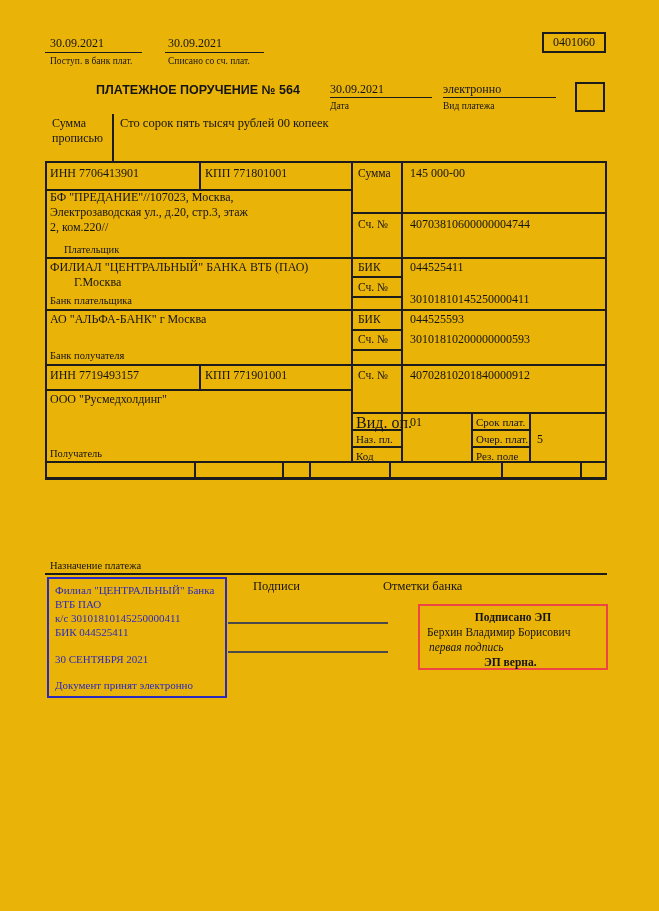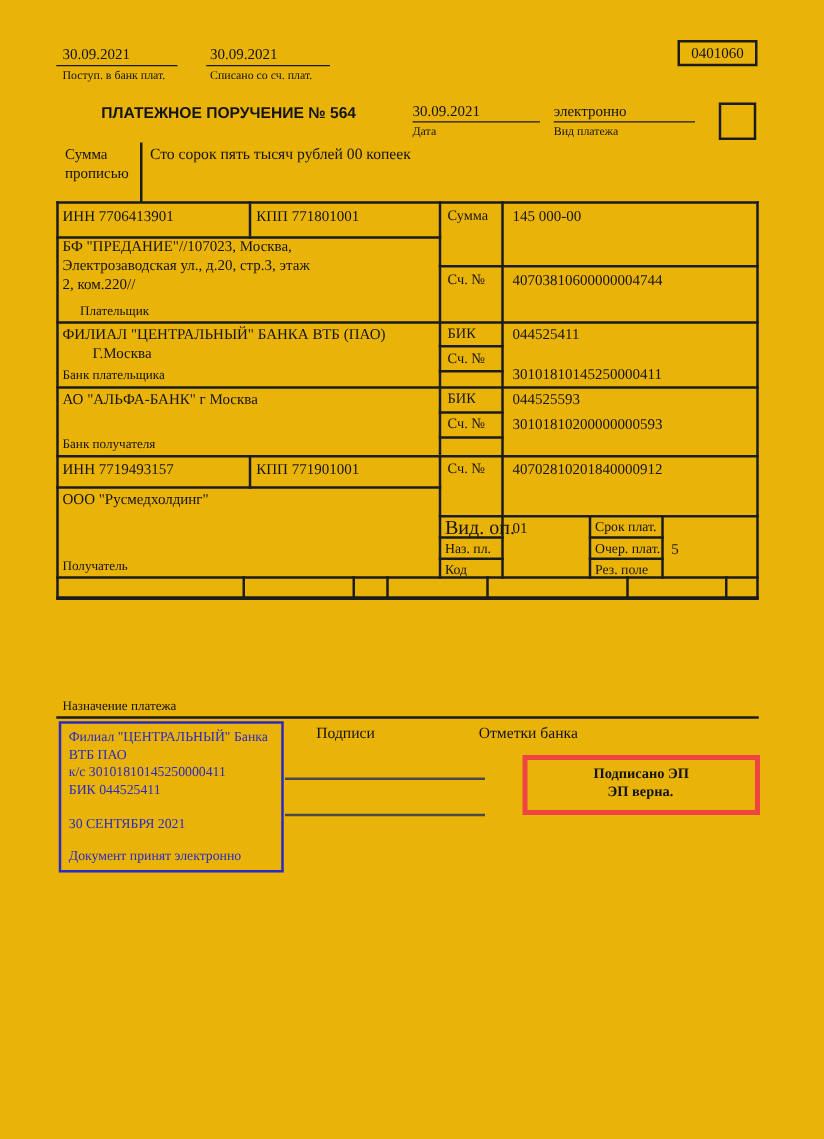--- a/index.html
+++ b/index.html
@@ -11,22 +11,22 @@
   .cell{font-size:11.5px;}
   .ln{position:absolute;background:#1c1c1c;}
   .box{position:absolute;border:2px solid #1c1c1c;box-sizing:border-box;}
   .title{font-family:"Liberation Sans",sans-serif;font-weight:bold;font-size:12.5px;}
   .wrap{white-space:normal;}
   .stamp{position:absolute;left:47px;top:577px;width:180px;height:121px;
          border:2px solid #2a2ac0;box-sizing:border-box;color:#2a2ac0;
          font-size:11px;line-height:14px;padding:4px 6px;}
   .stamp .gap{height:13px;}
   .stamp .bottomline{position:absolute;left:6px;bottom:4px;white-space:nowrap;}
-  .esign{position:absolute;left:418px;top:604px;width:190px;height:48px;
-         border:4px solid #ef4444;box-sizing:border-box;font-size:11.5px;line-height:15px;}
+  .esign{position:absolute;left:418px;top:604px;width:190px;height:66px;
+         border:2px solid #ef4444;box-sizing:border-box;font-size:11.5px;line-height:15px;}
   .esign .ttl{font-weight:bold;text-align:center;margin-top:4px;}
   .esign .nm{margin-left:7px;}
   .esign .sub{font-style:italic;margin-left:9px;}
   .esign .ver{font-weight:bold;margin-left:64px;}
   .sig{position:absolute;background:#4a4a4a;height:2px;width:160px;left:228px;}
 </style>
 </head>
 <body>
 
 <div class="page">
@@ -34,21 +34,21 @@
   <div class="t" style="left:50px;top:37px;">30.09.2021</div>
   <div class="ln" style="left:45px;top:52px;width:97px;height:1px;"></div>
   <div class="t sm" style="left:50px;top:56px;">Поступ. в банк плат.</div>
 
   <div class="t" style="left:168px;top:37px;">30.09.2021</div>
   <div class="ln" style="left:165px;top:52px;width:99px;height:1px;"></div>
   <div class="t sm" style="left:168px;top:56px;">Списано со сч. плат.</div>
 
   <div class="box" style="left:542px;top:32px;width:64px;height:21px;text-align:center;font-size:12px;line-height:17px;">0401060</div>
 
-  <div class="t title" style="left:45px;top:84px;padding-left:36px;">ПЛАТЕЖНОЕ ПОРУЧЕНИЕ № 564</div>
+  <div class="t title" style="left:60px;top:84px;padding-left:36px;">ПЛАТЕЖНОЕ ПОРУЧЕНИЕ № 564</div>
   <div class="t" style="left:330px;top:83px;">30.09.2021</div>
   <div class="ln" style="left:330px;top:97px;width:102px;height:1px;"></div>
   <div class="t sm" style="left:330px;top:101px;">Дата</div>
   <div class="t" style="left:443px;top:83px;">электронно</div>
   <div class="ln" style="left:443px;top:97px;width:113px;height:1px;"></div>
   <div class="t sm" style="left:443px;top:101px;">Вид платежа</div>
   <div class="box" style="left:575px;top:82px;width:30px;height:30px;"></div>
 
   <div class="t wrap" style="left:52px;top:116px;width:58px;line-height:15px;">Сумма прописью</div>
   <div class="ln" style="left:112px;top:114px;width:2px;height:48px;"></div>
@@ -143,16 +143,18 @@
     <div class="gap"></div>
     <div>30 СЕНТЯБРЯ 2021</div>
     <div class="bottomline">Документ принят электронно</div>
   </div>
 
   <div class="sig" style="top:622px;"></div>
   <div class="sig" style="top:651px;"></div>
 
   <div class="esign">
     <div class="ttl">Подписано ЭП</div>
+    <div class="nm">Берхин Владимир Борисович</div>
+    <div class="sub">первая подпись</div>
     <div class="ver">ЭП верна.</div>
   </div>
 
 </div>
 
 </body></html>

